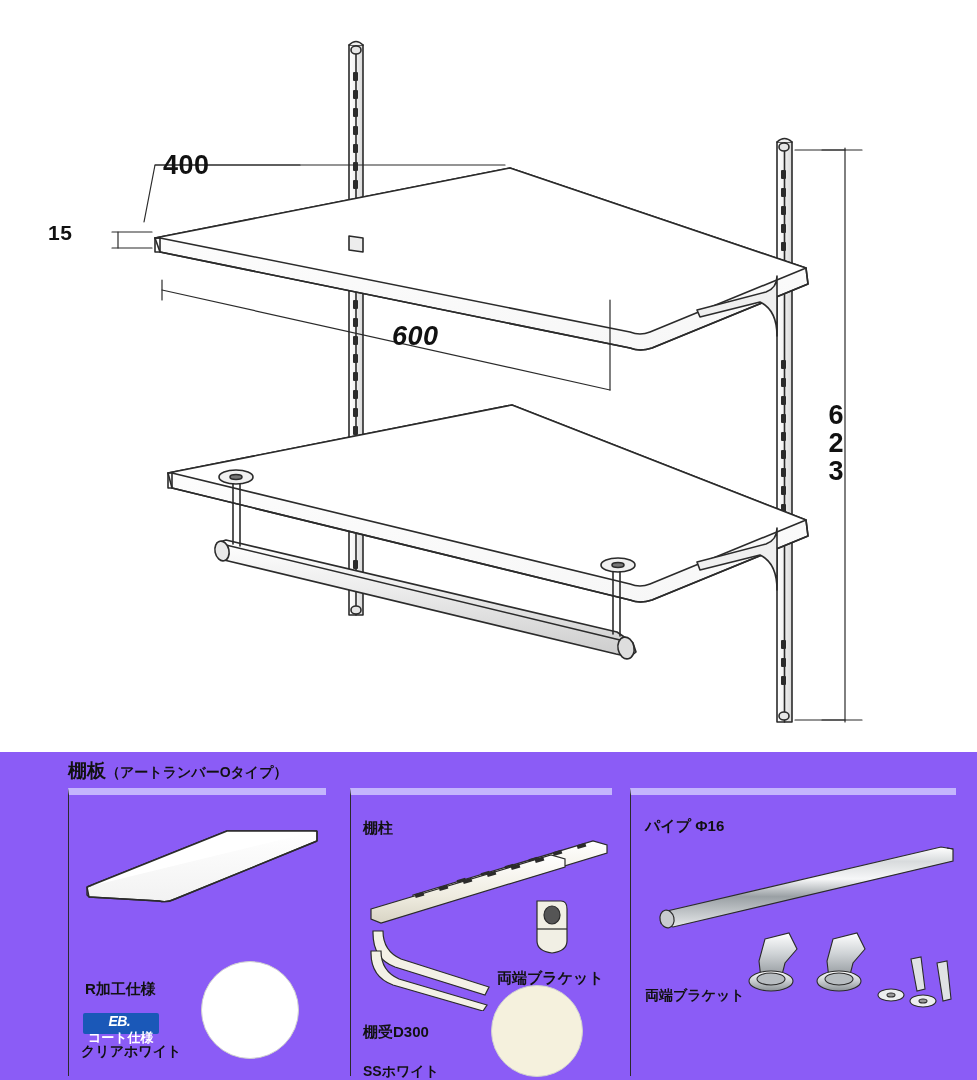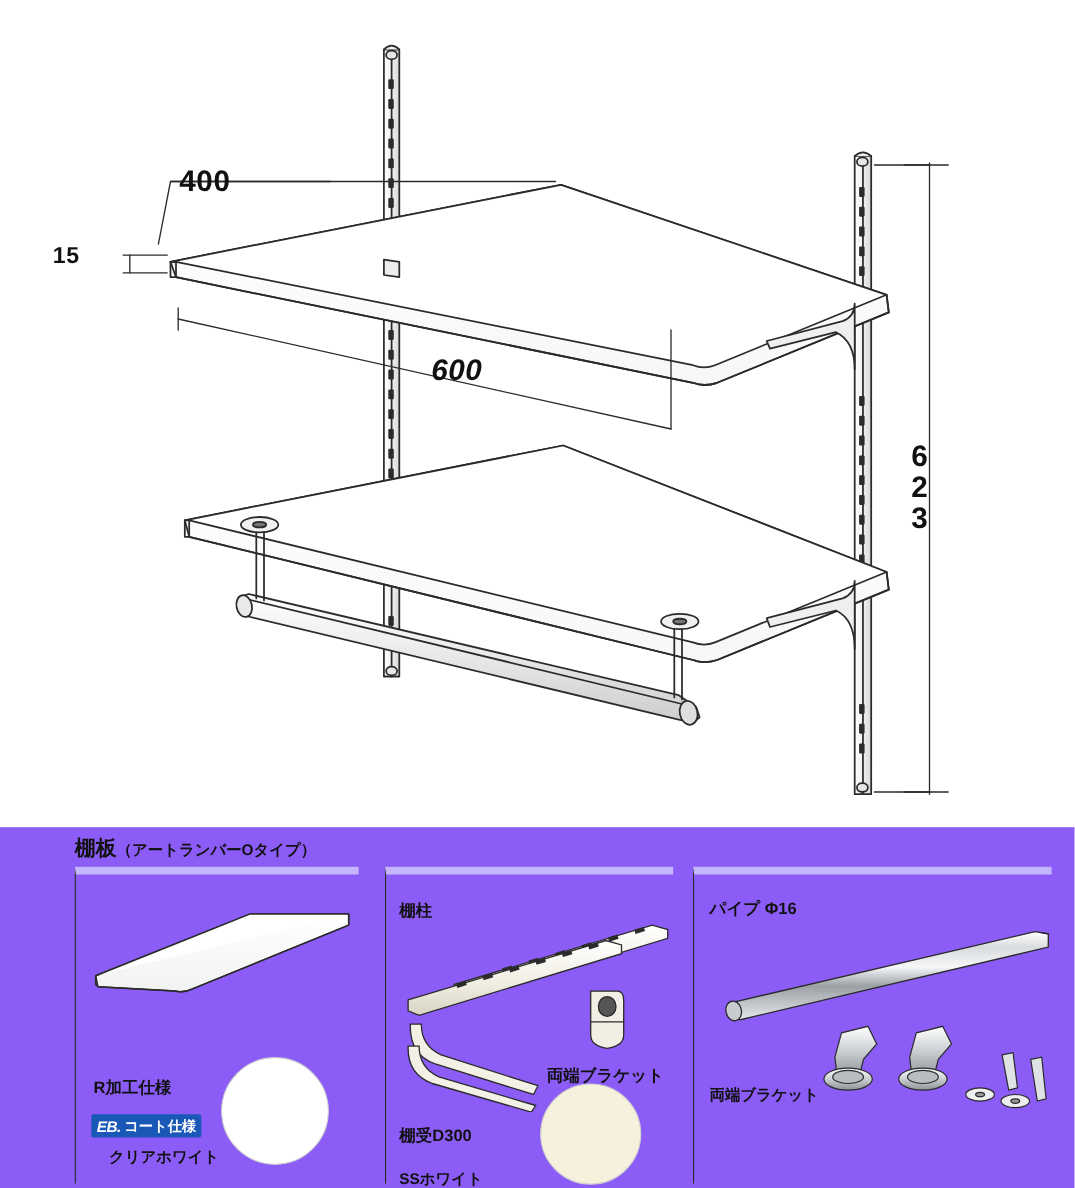--- a/index.html
+++ b/index.html
@@ -303,26 +303,26 @@
               <path d="M10 72 L10 80 L12 82"></path>
               <path d="M240 16 L240 26"></path>
             </g>
           </svg>
         </div>
 
         <div class="cap" style="left:16px; top:148px;margin-top:37px;">R加工仕様</div>
 
         <div class="swatch" style="left:132px; top:166px; width:98px; height:98px; background:#ffffff;"></div>
 
-        <div class="eb-badge" style="left:14px; top:218px;">
+        <div class="eb-badge" style="left:14px; top:218px;flex-direction:column;">
           <span class="eb-mark">EB.</span>
           <span class="eb-text">コート仕様</span>
         </div>
 
-        <div class="cap big" style="left:30px; top:248px;text-align:right;">クリアホワイト</div>
+        <div class="cap big" style="left:12px; top:248px;text-align:right;">クリアホワイト</div>
       </div>
     </div>
 
     <div class="panel" id="panel-2">
       <div class="panel-box">
 
         <div class="cap" style="left:12px; top:24px;">棚柱</div>
 
         <div class="art" style="left:10px; top:38px;">
           <svg width="250" height="100" viewBox="0 0 250 100" xmlns="http://www.w3.org/2000/svg">

